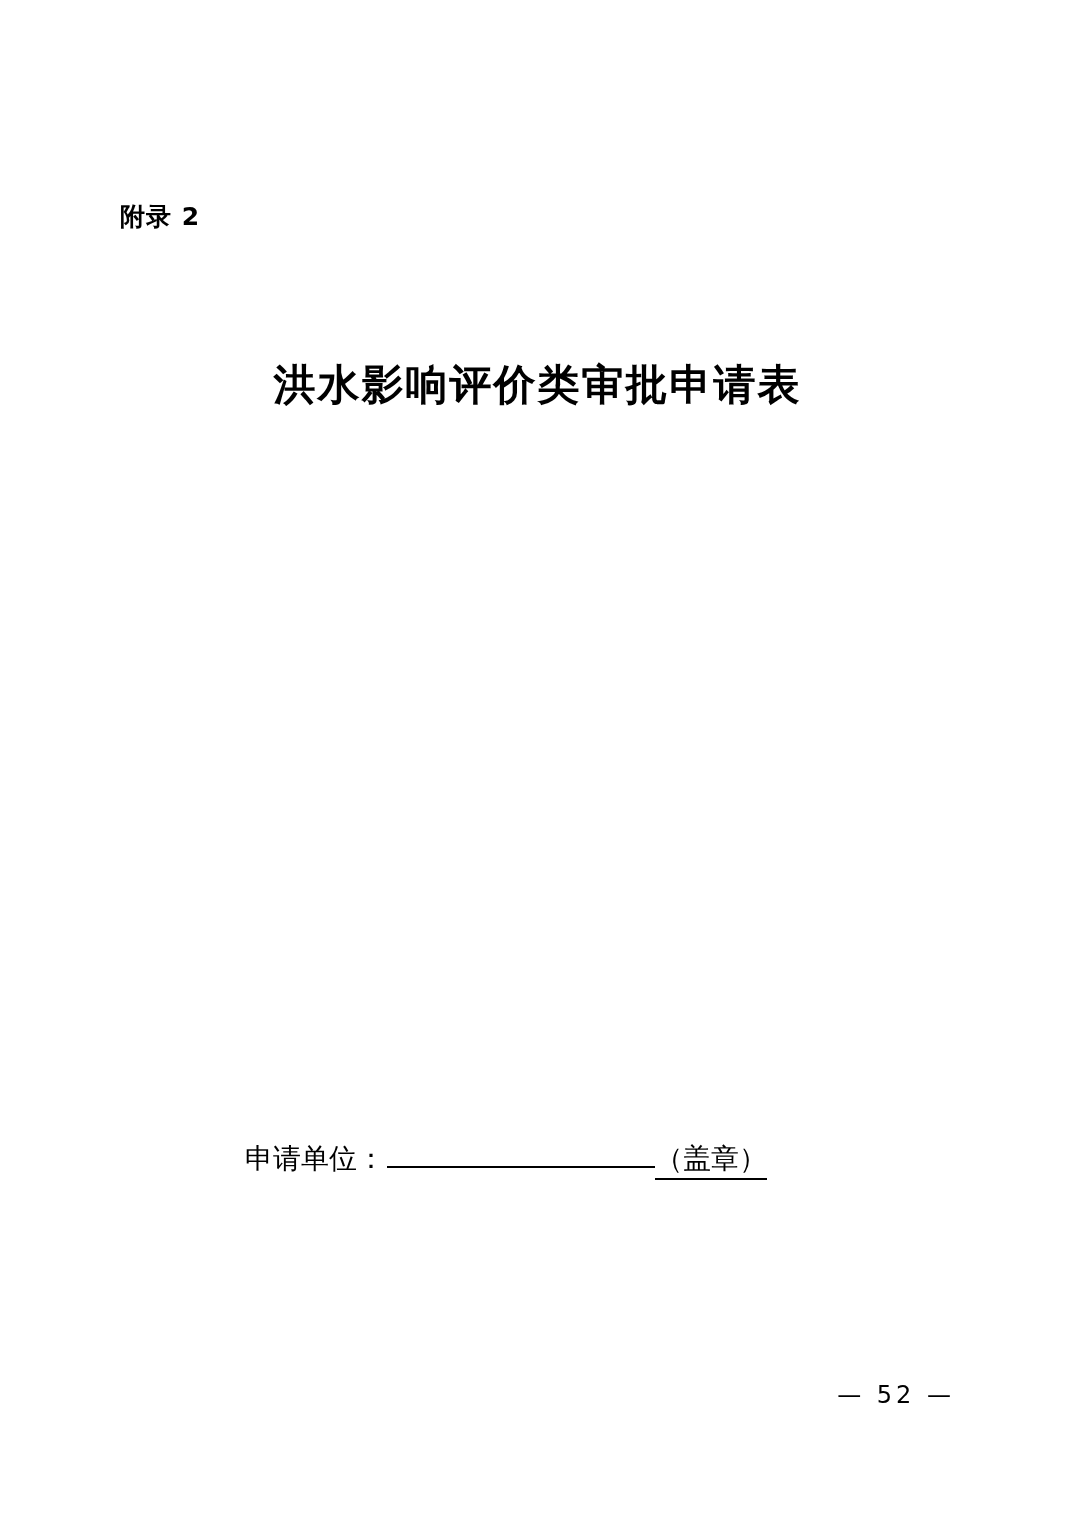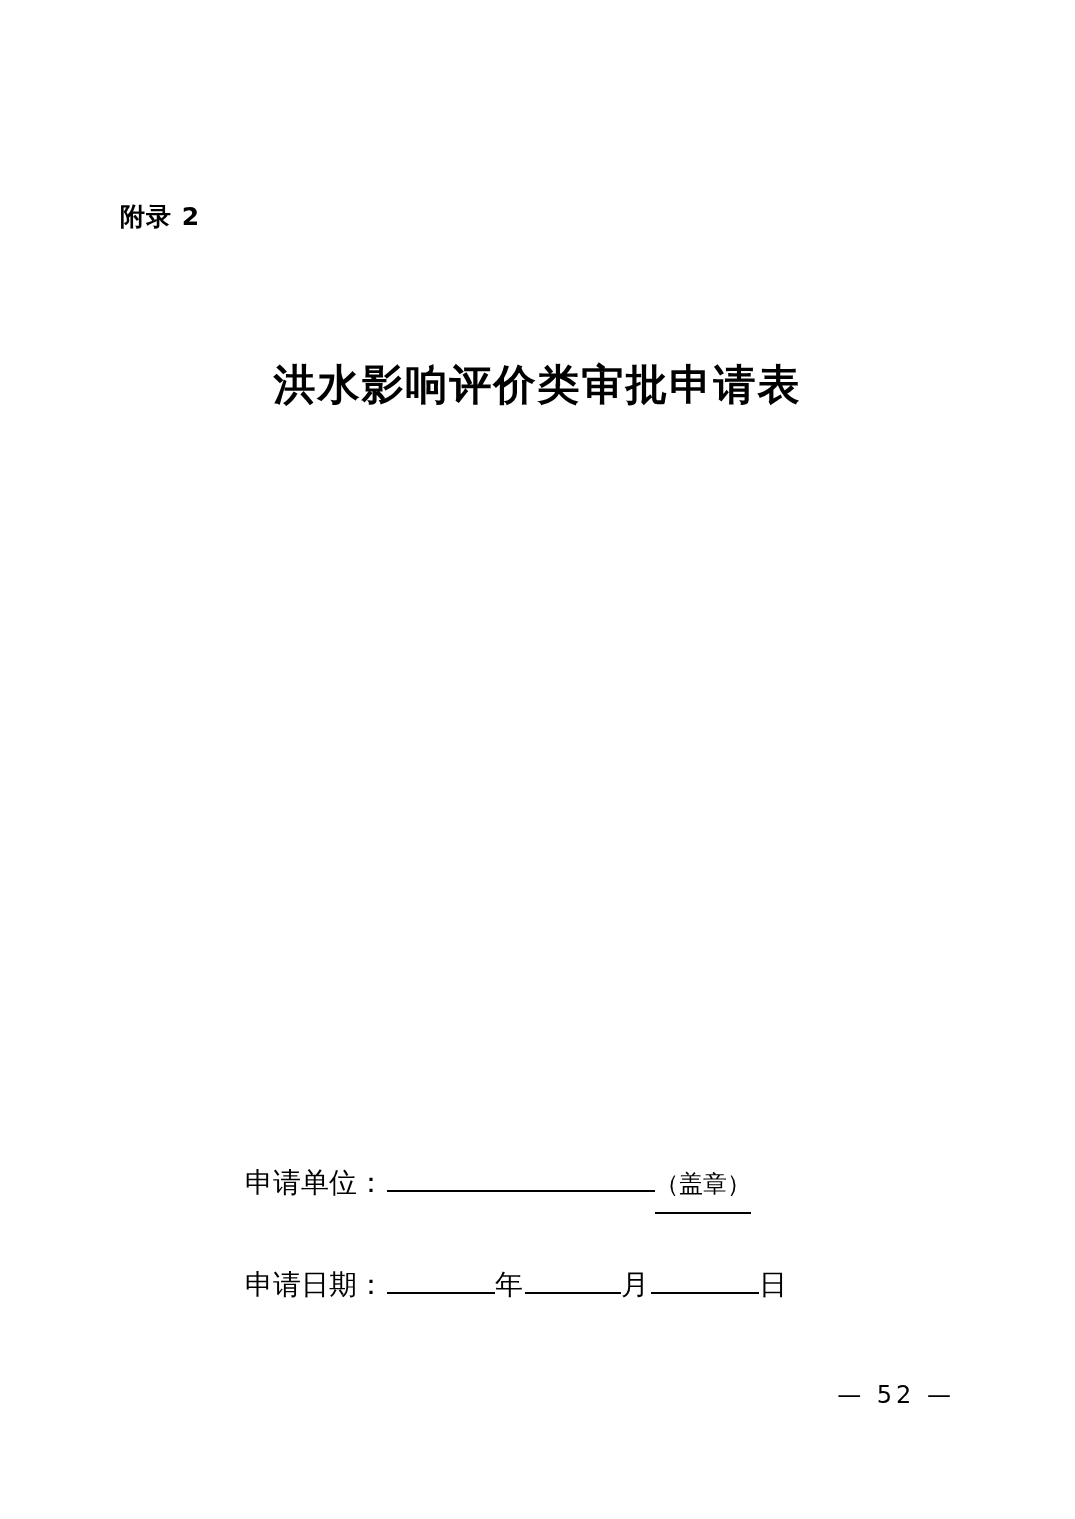--- a/index.html
+++ b/index.html
@@ -46,21 +46,20 @@
     top: 1140px;
     width: 700px;
   }
   .sign-row {
     display: flex;
     align-items: baseline;
     font-size: 28px;
     font-family: "DejaVu Sans", sans-serif;
     margin-bottom: 52px;
     white-space: nowrap;
-    margin-top: 24px;
   }
   .sign-label {
     font-size: 28px;
   }
   .blank-long {
     display: inline-block;
     width: 268px;
     border-bottom: 2px solid #000;
     height: 1px;
     margin: 0 0 6px 2px;
@@ -73,23 +72,23 @@
     margin: 0 0 6px 2px;
   }
   .blank-mid2 {
     display: inline-block;
     width: 96px;
     border-bottom: 2px solid #000;
     height: 1px;
     margin: 0 0 6px 2px;
   }
   .seal-text {
-    font-size: 24px;
+    font-size: 28px;
     border-bottom: 2px solid #000;
-    padding-bottom: 12px;
+    padding-bottom: 0;
   }
   .unit-char {
     font-size: 28px;
     padding-bottom: 0;
   }
   .page-number {
     position: absolute;
     right: 120px;
     bottom: 110px;
     font-size: 24px;
@@ -108,27 +107,18 @@
   <div class="doc-title">洪水影响评价类审批申请表</div>
 
   <div class="sign-block">
 
     <div class="sign-row">
       <span class="sign-label">申请单位：</span>
       <span class="blank-long"></span>
       <span class="seal-text">（盖章）</span>
     </div>
 
-    <div class="sign-row">
-      <span class="sign-label">申请日期：</span>
-      <span class="blank-mid"></span>
-      <span class="unit-char">年</span>
-      <span class="blank-mid2"></span>
-      <span class="unit-char">月</span>
-      <span class="blank-mid"></span>
-      <span class="unit-char">日</span>
-    </div>
 
   </div>
 
   <div class="page-number">— 52 —</div>
 
 </div>
 
 </body></html>

